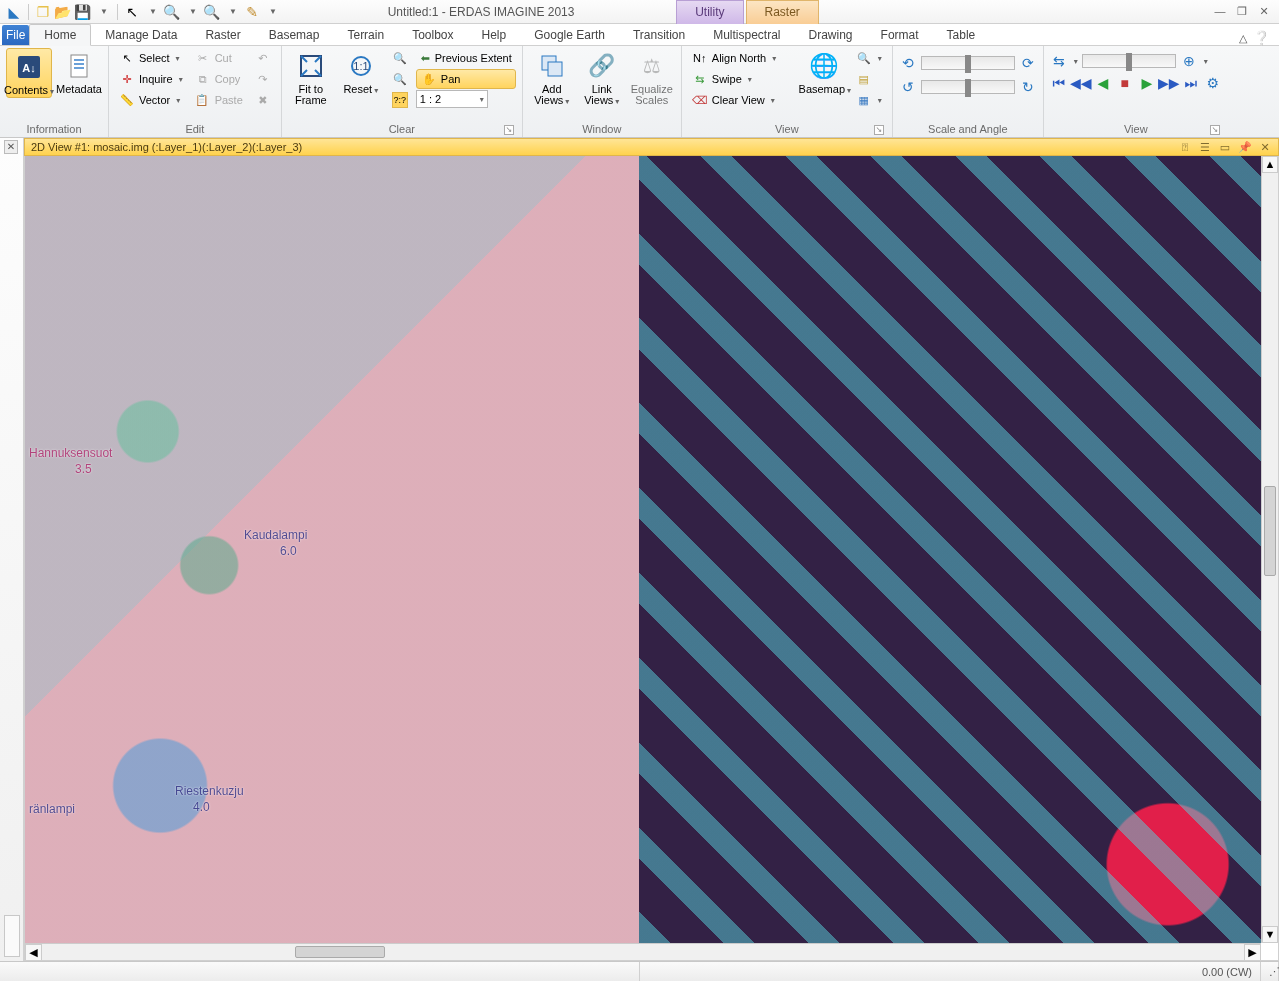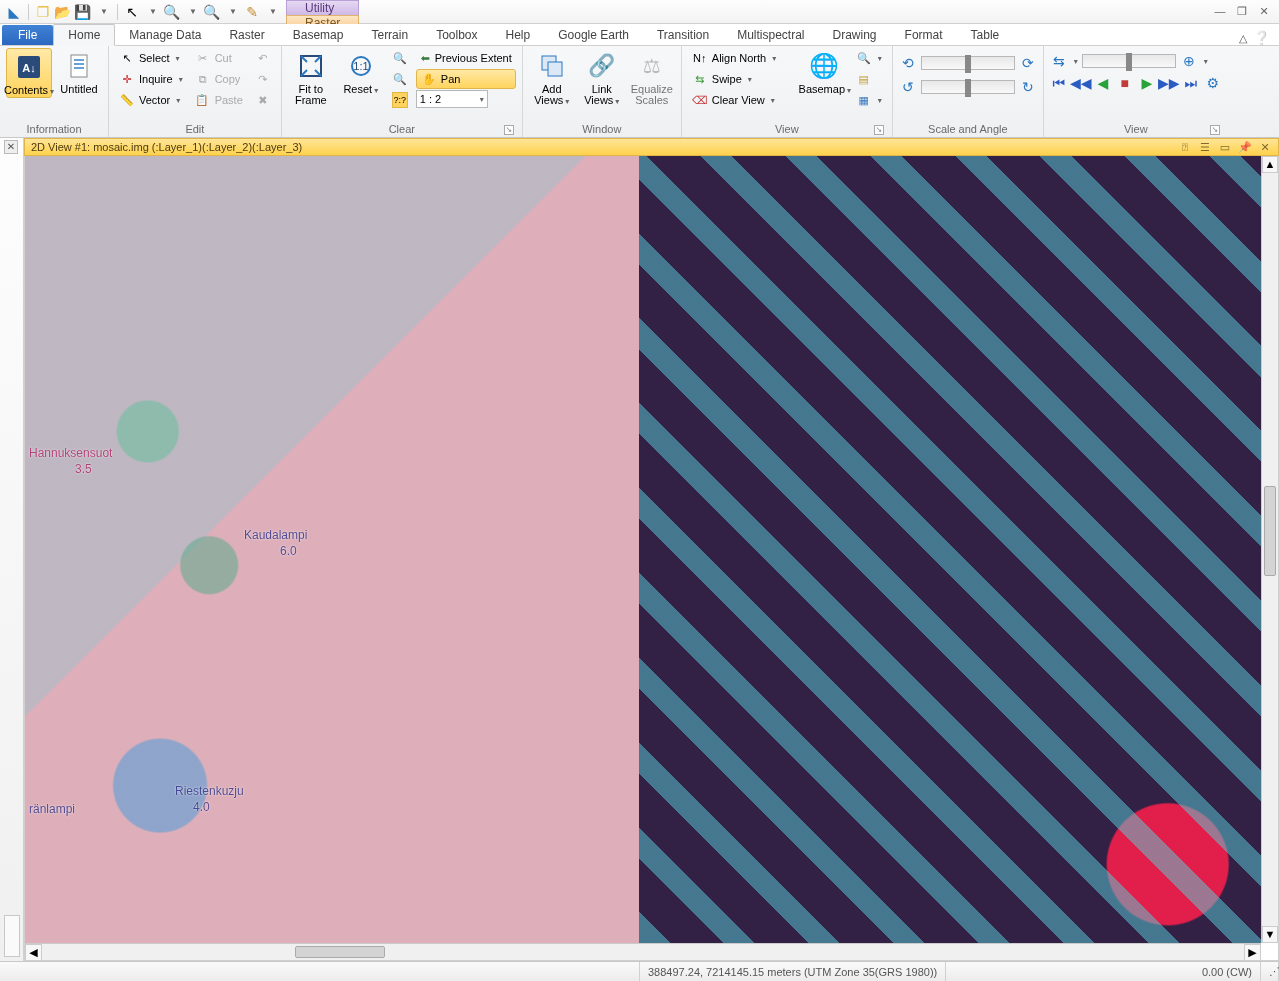--- a/index.html
+++ b/index.html
@@ -4,30 +4,30 @@
 <style>
 * { margin: 0; padding: 0; box-sizing: border-box; font-family: "Segoe UI", Tahoma, sans-serif; font-size: 11px; }
 body { background: #fff; width: 1279px; height: 981px; overflow: hidden; position: relative; }
 
 
 .titlebar { height: 24px; background: linear-gradient(#fdfdfd,#f3f3f3); display: flex; align-items: center; border-bottom: 1px solid #d0d0d0; }
 .qat { display: flex; align-items: center; gap: 4px; padding: 0 6px; }
 .qat-item { width: 16px; height: 16px; display: flex; align-items: center; justify-content: center; }
 .qat-sep { width: 1px; height: 16px; background: #ccc; margin: 0 2px; }
 .title-center { flex: 1; text-align: center; color: #555; font-size: 12px; }
-.context-tabs { display: flex; height: 24px; flex-direction: column; }
+.context-tabs { display: flex; height: 24px; }
 .ctx-tab { padding: 0 18px; display: flex; align-items: center; font-size: 12px; border: 1px solid #c9b98f; border-bottom: none; margin-right: 2px; }
 .ctx-tab.utility { background: linear-gradient(#e6d9f2,#cfb8e8); color: #5a3a7a; border-color: #b89fd4; }
 .ctx-tab.raster  { background: linear-gradient(#fce5c3,#f9cd95); color: #7a5820; border-color: #e0b56b; }
 .win-controls { display: flex; gap: 4px; padding-right: 6px; color: #666; }
 .win-controls span { width: 18px; text-align: center; }
 
 
 .ribbon-tabs { height: 22px; background: #fff; display: flex; align-items: flex-end; border-bottom: 1px solid #d0d0d0; position: relative; }
-.file-tab { background: linear-gradient(#3f82d4,#2b68c0); color: #fff; padding: 3px 16px; font-size: 12px; margin-left: 2px; border-radius: 2px 2px 0 0; }
+.file-tab { background: linear-gradient(#3f82d4,#2b68c0); color: #fff; padding: 3px 4px; font-size: 12px; margin-left: 2px; border-radius: 2px 2px 0 0; }
 .rtab { padding: 3px 14px; font-size: 12px; color: #444; cursor: default; }
 .rtab.active { background: #f5f6f7; border: 1px solid #c8c8c8; border-bottom: 1px solid #f5f6f7; border-radius: 2px 2px 0 0; margin-bottom: -1px; }
 .help-zone { margin-left: auto; display: flex; align-items: center; gap: 6px; padding-right: 8px; color: #555; }
 
 
 .ribbon { height: 92px; background: linear-gradient(#f7f8f9,#eef0f2); border-bottom: 1px solid #c8c8c8; display: flex; }
 .group { border-right: 1px solid #d5d7d9; padding: 2px 6px 0 6px; display: flex; flex-direction: column; position: relative; }
 .group-body { flex: 1; display: flex; align-items: flex-start; gap: 4px; }
 .group-label { text-align: center; color: #6a6a6a; font-size: 11px; padding: 1px 0 2px 0; position: relative; }
 .group-label .launcher { position: absolute; right: 2px; bottom: 2px; width: 10px; height: 10px; border: 1px solid #aaa; font-size: 8px; line-height: 8px; text-align: center; color: #888; background: #fff; }
@@ -133,20 +133,21 @@
     <span class="qat-item">
         <span class="drop-arrow">▼</span>
       </span>
     <span class="qat-item">
         <span class="glyph" style="color:#c08a2a">✎</span>
       </span>
     <span class="qat-item">
         <span class="drop-arrow">▼</span>
       </span>
   </div>
+  <div class="title-center">Untitled:1 - ERDAS IMAGINE 2013</div>
   <div class="context-tabs">
     <div class="ctx-tab utility">Utility</div>
     <div class="ctx-tab raster">Raster</div>
   </div>
   <div style="flex:1"></div>
   <div class="win-controls">
     <span>—</span>
     <span>❐</span>
     <span>✕</span>
   </div>
@@ -188,21 +189,21 @@
       </div>
       <div class="big-btn">
         <div class="ico">
             <svg width="28" height="28">
               <rect x="6" y="3" width="16" height="22" fill="#fff" stroke="#888"></rect>
               <rect x="9" y="7" width="10" height="2" fill="#6aa0d8"></rect>
               <rect x="9" y="11" width="10" height="2" fill="#6aa0d8"></rect>
               <rect x="9" y="15" width="10" height="2" fill="#6aa0d8"></rect>
             </svg>
           </div>
-        <div class="lbl">Untitled</div>
+        <div class="lbl">Metadata</div>
       </div>
     </div>
     <div class="group-label">Information</div>
   </div>
 
   <div class="group">
     <div class="group-body">
       <div class="stack">
         <div class="small-btn">
             <span class="sico">↖</span>
@@ -447,17 +448,16 @@
         <div class="arr">◀</div>
         <div class="thumb"></div>
         <div class="arr right">▶</div>
       </div>
     </div>
   </div>
 </div>
 
 <div class="statusbar">
   <div class="cell" style="width:640px"></div>
-  <div class="cell">388497.24, 7214145.15 meters (UTM Zone 35(GRS 1980))</div>
   <div class="stretch"></div>
   <div class="cell">0.00 (CW)</div>
   <div class="cell" style="width:18px">⋰</div>
 </div>
 
 </body></html>

